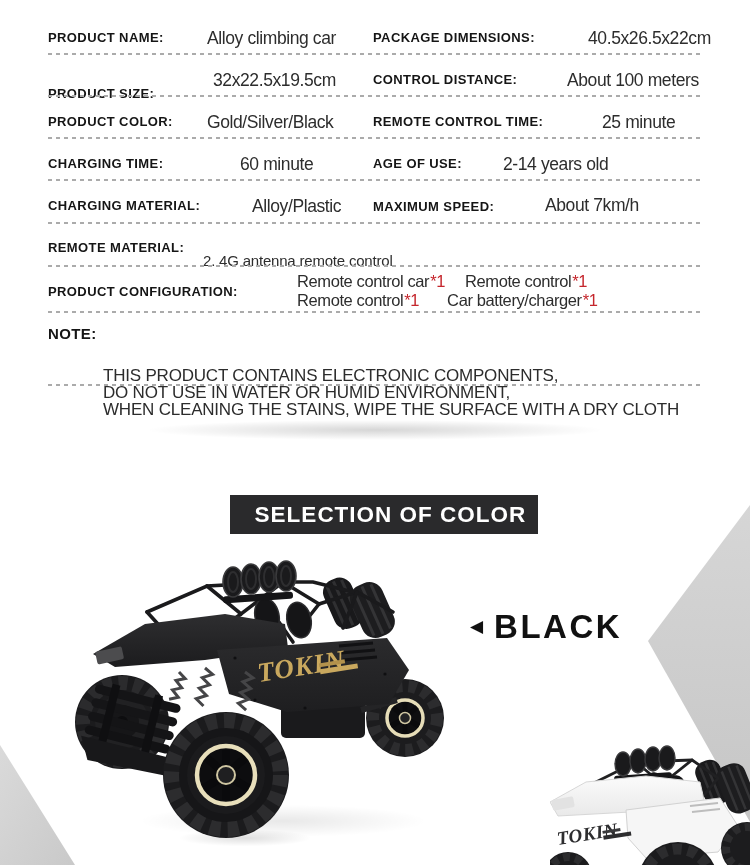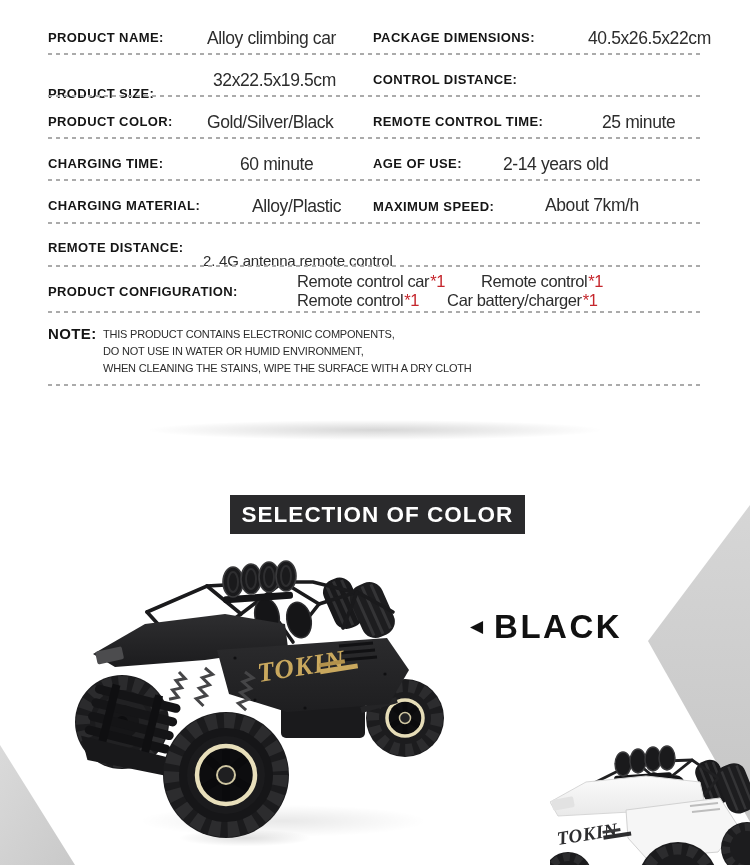--- a/index.html
+++ b/index.html
@@ -19,36 +19,36 @@
     position:absolute;font-size:17.5px;line-height:20px;color:#2d2d2d;
     letter-spacing:-.4px;white-space:nowrap;
   }
   .val.small{font-size:15px;letter-spacing:-.2px;margin-top:10px;}
   .dash{
     position:absolute;left:48px;width:654px;height:2px;
     background:repeating-linear-gradient(90deg,#ababab 0 4px,transparent 4px 8px);
     background-size:8px 1.5px;background-repeat:repeat-x;background-position:0 40%;
   }
   .cfg-line{
-    position:absolute;left:297px;display:flex;gap:36px;
+    position:absolute;left:297px;display:flex;gap:20px;
     font-size:16.5px;line-height:19px;color:#2d2d2d;letter-spacing:-.4px;white-space:nowrap;
   }
   .cfg-line .qty{color:#c5262c;margin-left:1px;}
   .note-line{
-    position:absolute;left:103px;font-size:11px;line-height:17px;color:#2c2c2c;
-    letter-spacing:-.2px;white-space:nowrap;
+    position:absolute;left:103px;font-size:17px;line-height:17px;color:#2c2c2c;
+    letter-spacing:-.2px;white-space:nowrap;margin-top:41px;
   }
   
   .card-shadow{
     position:absolute;left:58px;top:416px;width:634px;height:28px;z-index:1;
     background:radial-gradient(50% 50% at 50% 50%,rgba(0,0,0,.16),rgba(0,0,0,0) 72%);
   }
   .banner{
     position:absolute;left:230px;top:495px;width:295px;height:39px;z-index:5;
-    background:#2a2a2c;display:flex;align-items:center;justify-content:center;
+    background:#2a2a2c;display:flex;align-items:center;justify-content:center;padding-left:13px;
   }
   .banner span{color:#fff;font-weight:bold;font-size:22.5px;letter-spacing:1px;white-space:nowrap;}
   .variant{
     position:absolute;left:470px;top:610px;z-index:5;display:flex;align-items:center;gap:11px;
   }
   .variant .arrow{font-size:17px;color:#111;line-height:1;}
   .variant .name{font-size:33px;font-weight:bold;color:#111;letter-spacing:2.5px;line-height:1;}
   
   .bg-svg,.car-svg{position:absolute;pointer-events:none;}
   .bg-svg{left:0;top:0;z-index:0;}
@@ -89,41 +89,42 @@
 
     <span class="lbl" style="left:48px;top:28px">PRODUCT NAME:</span>
     <span class="val" style="left:207px;top:28px">Alloy climbing car</span>
     <span class="lbl" style="left:373px;top:28px">PACKAGE DIMENSIONS:</span>
     <span class="val" style="left:588px;top:28px">40.5x26.5x22cm</span>
     <div class="dash" style="top:53px"></div>
 
     <span class="lbl" style="left:48px;top:84px">PRODUCT SIZE:</span>
     <span class="val" style="left:213px;top:70px">32x22.5x19.5cm</span>
     <span class="lbl" style="left:373px;top:70px">CONTROL DISTANCE:</span>
+    <span class="val" style="left:567px;top:70px">About 100 meters</span>
     <div class="dash" style="top:95px"></div>
 
     <span class="lbl" style="left:48px;top:112px">PRODUCT COLOR:</span>
     <span class="val" style="left:207px;top:112px">Gold/Silver/Black</span>
     <span class="lbl" style="left:373px;top:112px">REMOTE CONTROL TIME:</span>
     <span class="val" style="left:602px;top:112px">25 minute</span>
     <div class="dash" style="top:137px"></div>
 
     <span class="lbl" style="left:48px;top:154px">CHARGING TIME:</span>
     <span class="val" style="left:240px;top:154px">60 minute</span>
     <span class="lbl" style="left:373px;top:154px">AGE OF USE:</span>
     <span class="val" style="left:503px;top:154px">2-14 years old</span>
     <div class="dash" style="top:179px"></div>
 
     <span class="lbl" style="left:48px;top:196px">CHARGING MATERIAL:</span>
     <span class="val" style="left:252px;top:196px">Alloy/Plastic</span>
     <span class="lbl" style="left:373px;top:197px">MAXIMUM SPEED:</span>
     <span class="val" style="left:545px;top:195px">About 7km/h</span>
     <div class="dash" style="top:222px"></div>
 
-    <span class="lbl" style="left:48px;top:238px">REMOTE DISTANCE:</span>
+    <span class="lbl" style="left:48px;top:238px">REMOTE MATERIAL:</span>
     <span class="val small" style="left:203px;top:241px">2. 4G antenna remote control</span>
     <div class="dash" style="top:265px"></div>
 
     <span class="lbl" style="left:48px;top:282px">PRODUCT CONFIGURATION:</span>
     <div class="cfg-line" style="top:272px">
       <span><span>Remote control car</span><span class="qty">*1</span></span>
       <span><span>Remote control</span><span class="qty">*1</span></span>
     </div>
     <div class="cfg-line" style="top:291px;gap:28px">
       <span><span>Remote control</span><span class="qty">*1</span></span>

